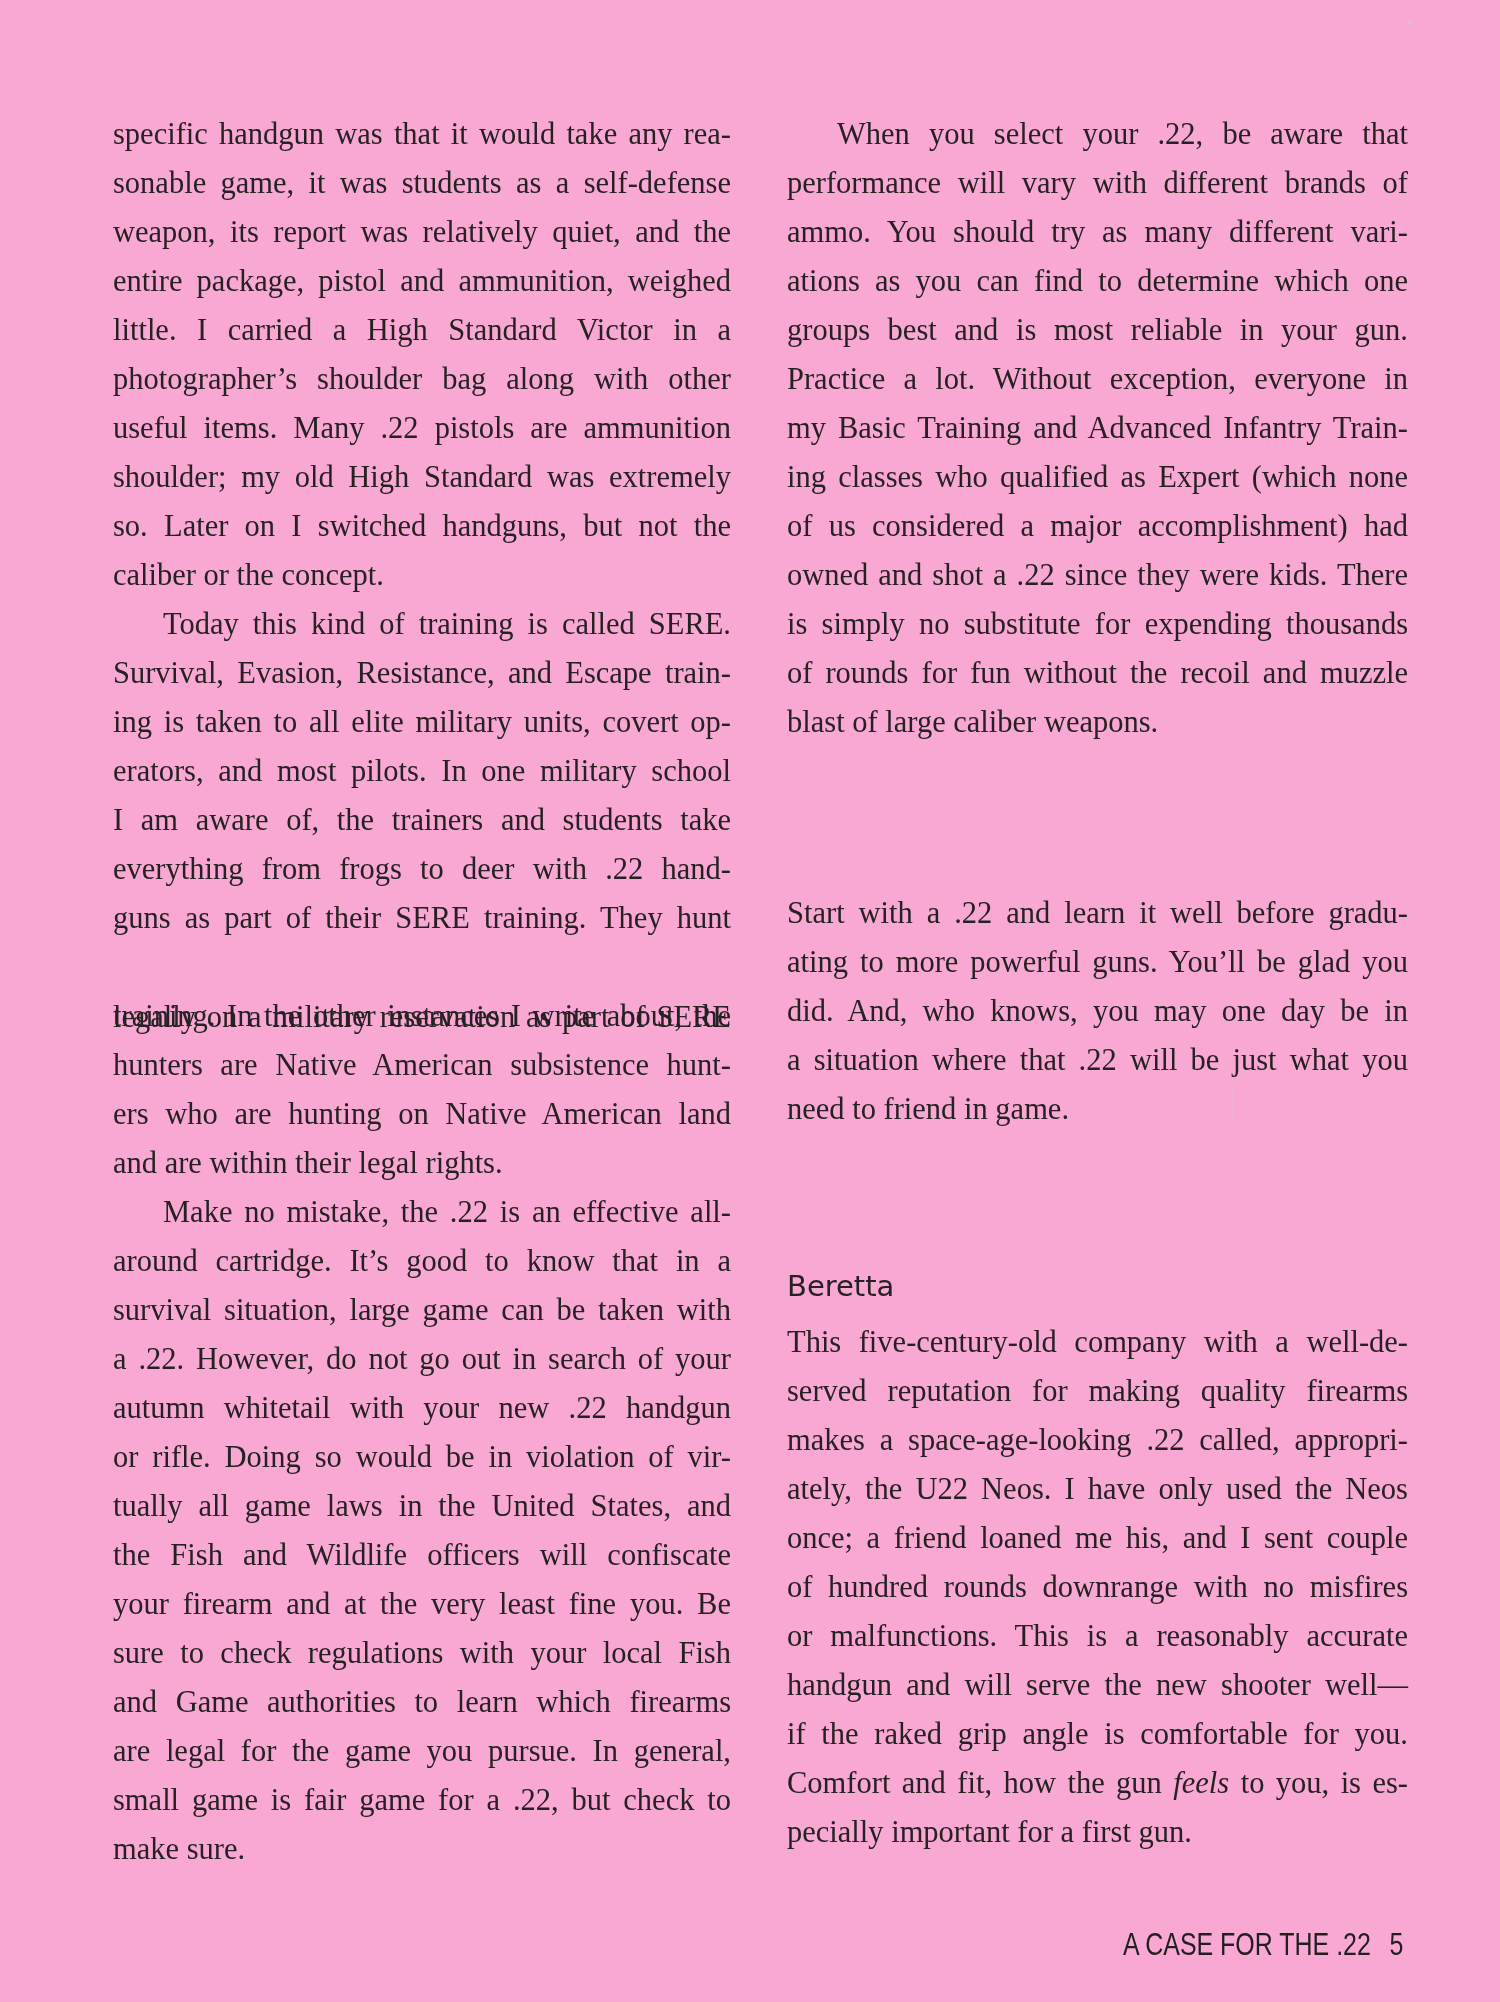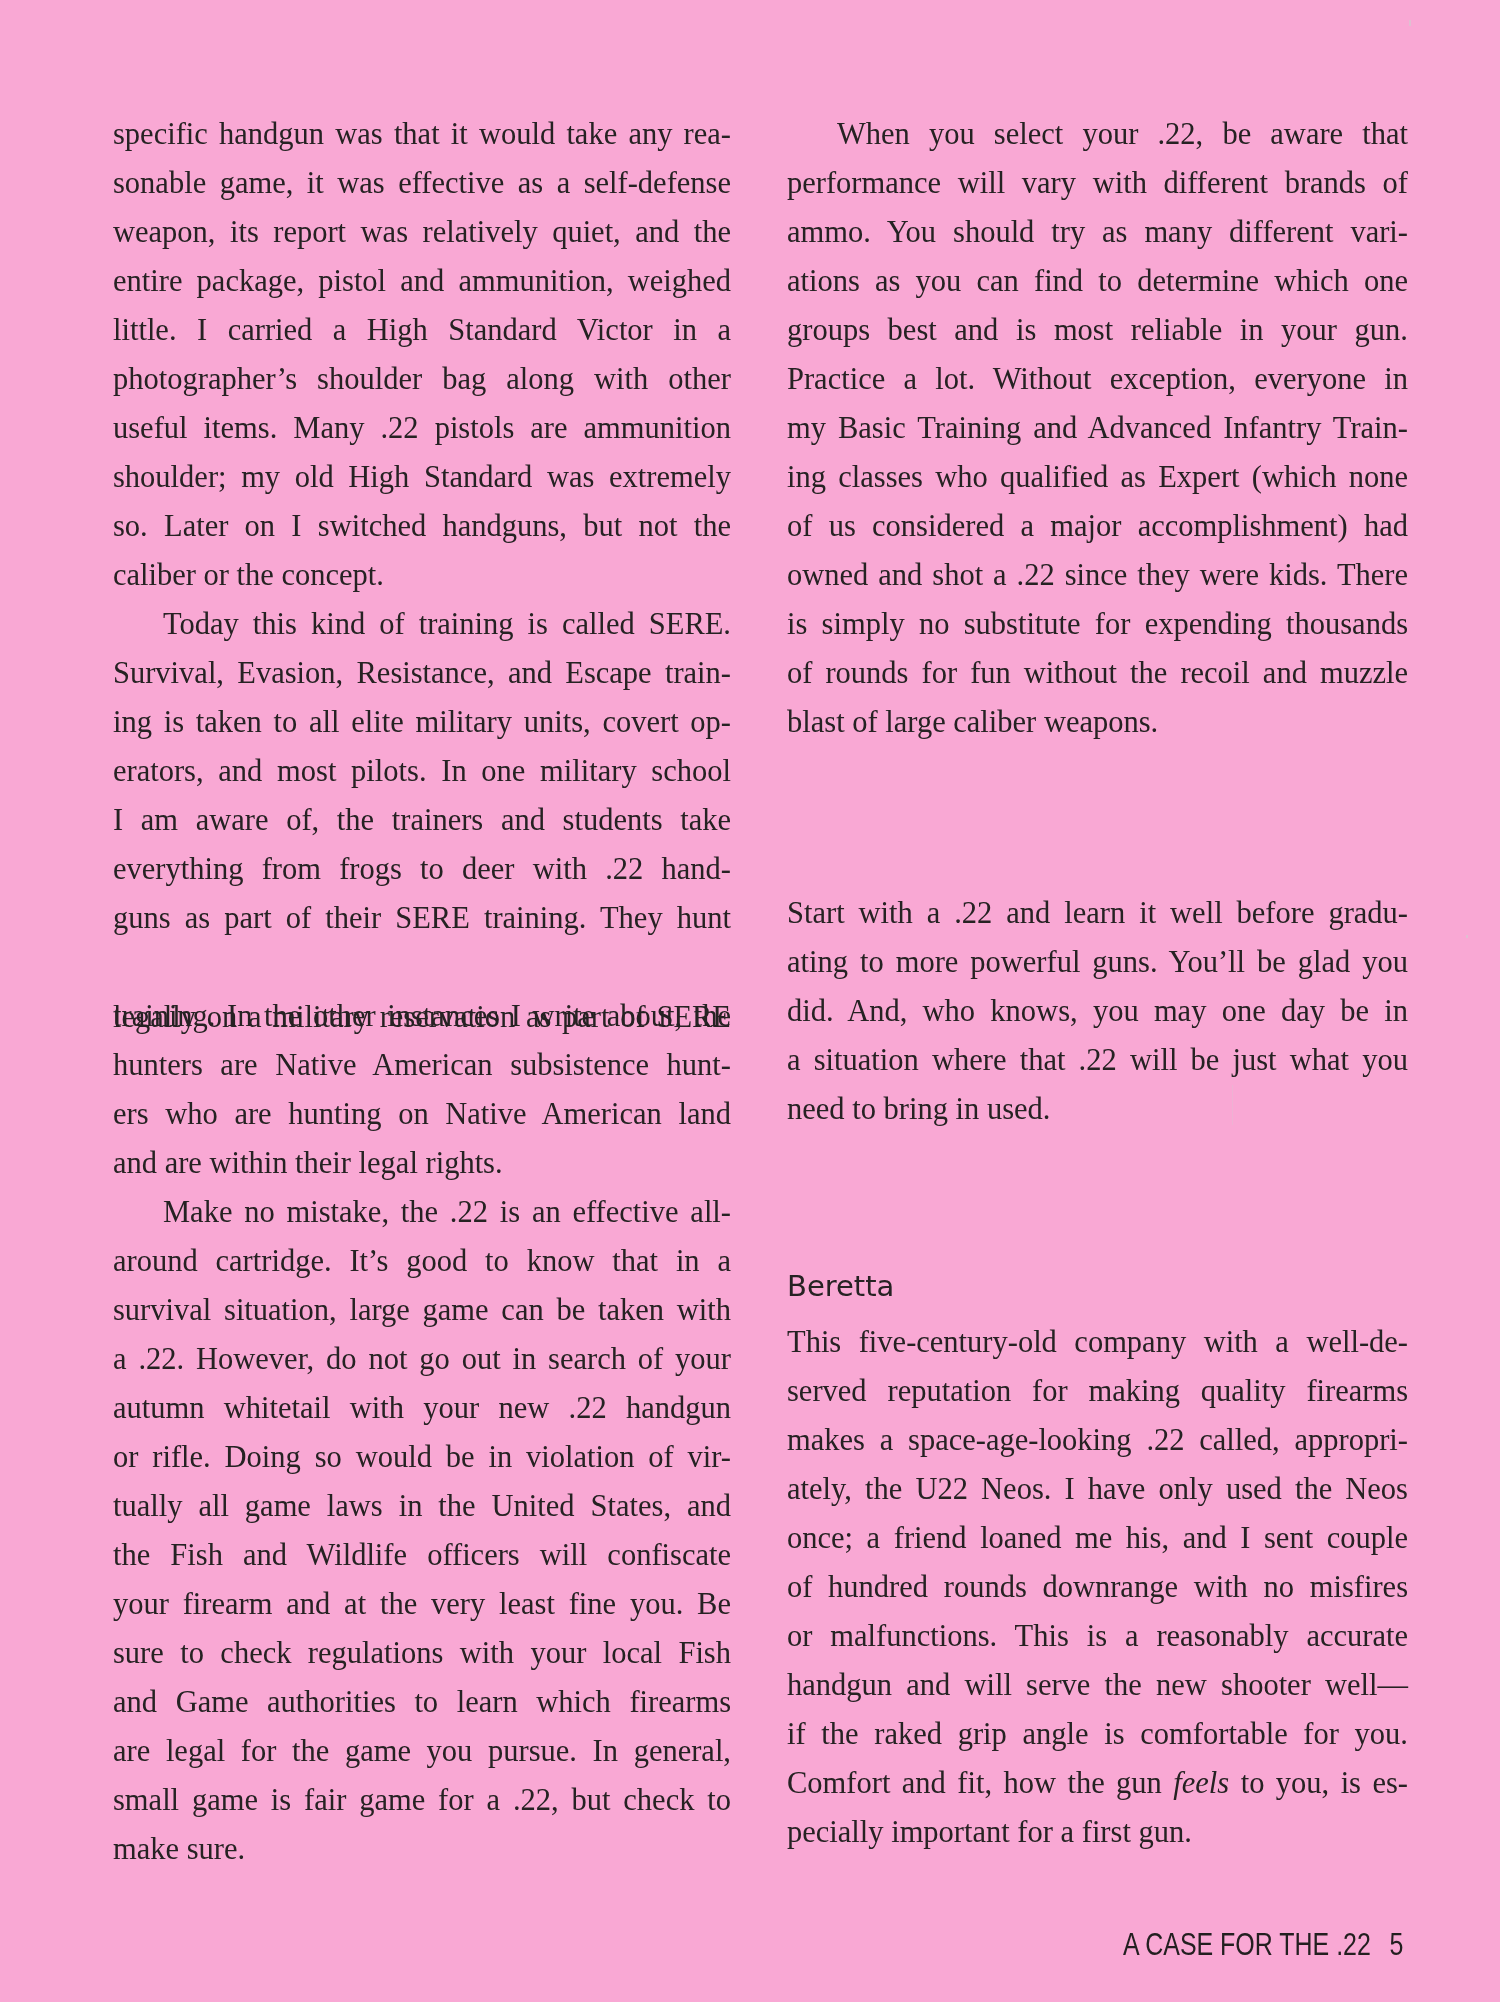--- a/index.html
+++ b/index.html
@@ -108,21 +108,21 @@
     opacity: 0.6;
   }
 </style>
 </head>
 <body>
 
 <div id="page">
 
   <div class="col col-left">
     <div class="line" style="top:110px">specific handgun was that it would take any rea-</div>
-    <div class="line" style="top:159px">sonable game, it was effective as a self-defense</div>
+    <div class="line" style="top:159px">sonable game, it was students as a self-defense</div>
     <div class="line" style="top:208px">weapon, its report was relatively quiet, and the</div>
     <div class="line" style="top:257px">entire package, pistol and ammunition, weighed</div>
     <div class="line" style="top:306px">little. I carried a High Standard Victor in a</div>
     <div class="line" style="top:355px">photographer’s shoulder bag along with other</div>
     <div class="line" style="top:404px">useful items. Many .22 pistols are ammunition</div>
     <div class="line" style="top:453px">shoulder; my old High Standard was extremely</div>
     <div class="line" style="top:502px">so. Later on I switched handguns, but not the</div>
     <div class="line last" style="top:551px">caliber or the concept.</div>
     <div class="line indent" style="top:600px">Today this kind of training is called SERE.</div>
     <div class="line" style="top:649px">Survival, Evasion, Resistance, and Escape train-</div>
@@ -164,21 +164,21 @@
     <div class="line" style="top:502px">of us considered a major accomplishment) had</div>
     <div class="line" style="top:551px">owned and shot a .22 since they were kids. There</div>
     <div class="line" style="top:600px">is simply no substitute for expending thousands</div>
     <div class="line" style="top:649px">of rounds for fun without the recoil and muzzle</div>
     <div class="line last" style="top:698px">blast of large caliber weapons.</div>
 
     <div class="line" style="top:889px">Start with a .22 and learn it well before gradu-</div>
     <div class="line" style="top:938px">ating to more powerful guns. You’ll be glad you</div>
     <div class="line" style="top:987px">did. And, who knows, you may one day be in</div>
     <div class="line" style="top:1036px">a situation where that .22 will be just what you</div>
-    <div class="line last" style="top:1085px">need to bring in used.</div>
+    <div class="line last" style="top:1085px">need to friend in game.</div>
 
     <div class="line" style="top:1318px">This five-century-old company with a well-de-</div>
     <div class="line" style="top:1367px">served reputation for making quality firearms</div>
     <div class="line" style="top:1416px">makes a space-age-looking .22 called, appropri-</div>
     <div class="line" style="top:1465px">ately, the U22 Neos. I have only used the Neos</div>
     <div class="line" style="top:1514px">once; a friend loaned me his, and I sent couple</div>
     <div class="line" style="top:1563px">of hundred rounds downrange with no misfires</div>
     <div class="line" style="top:1612px">or malfunctions. This is a reasonably accurate</div>
     <div class="line" style="top:1661px">handgun and will serve the new shooter well—</div>
     <div class="line" style="top:1710px">if the raked grip angle is comfortable for you.</div>

